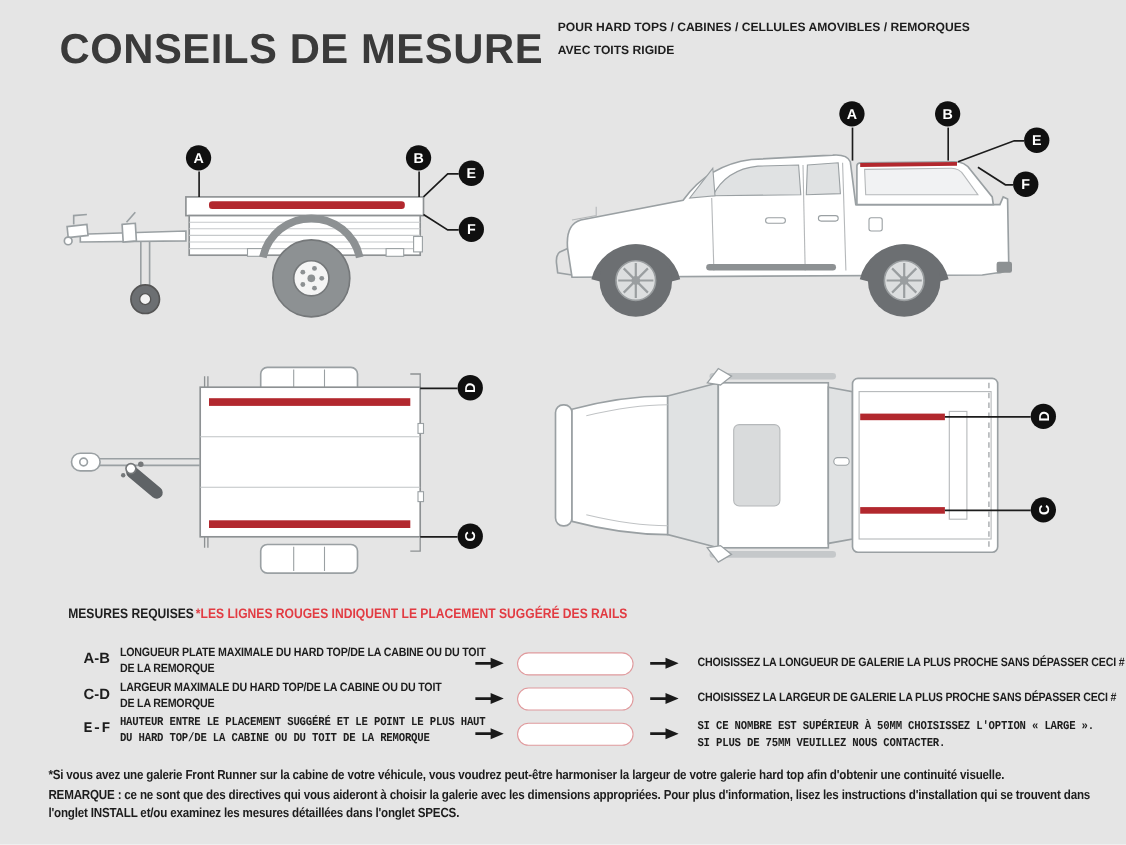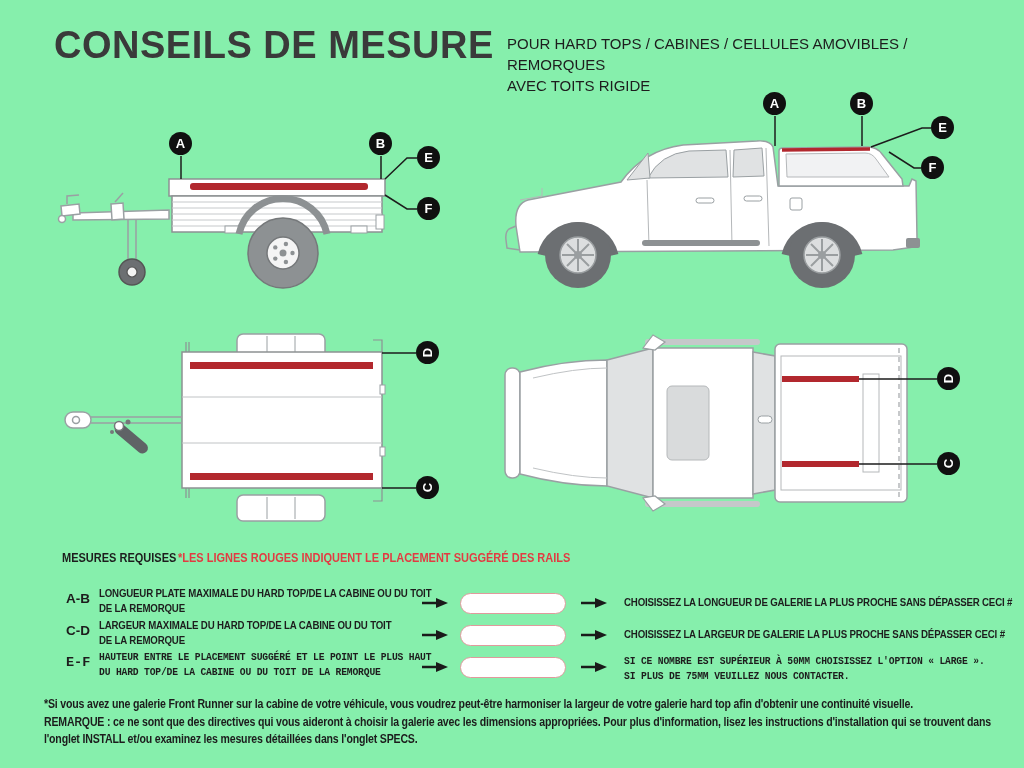--- a/index.html
+++ b/index.html
@@ -1,33 +1,33 @@
 <!DOCTYPE html>
 <html><head>
 <meta charset="utf-8">
 <style>
   html,body{margin:0;padding:0;background:#fff;}
-  .page{position:relative;width:1024px;height:768px;background:#86efac;overflow:hidden;
+  .page{position:relative;width:1024px;height:768px;background:#e5e5e5;overflow:hidden;
         font-family:"Liberation Sans","DejaVu Sans",sans-serif;color:#1d1d1d;}
   .title{position:absolute;left:54px;top:24px;margin:0;font-size:38px;font-weight:900;
          letter-spacing:.5px;color:#3a3a3a;white-space:nowrap;}
-  .subtitle{position:absolute;left:507px;top:33px;width:500px;font-size:15px;font-weight:400;
+  .subtitle{position:absolute;left:507px;top:15px;width:500px;font-size:11px;font-weight:700;
             line-height:21px;white-space:pre-line;color:#1d1d1d;}
   svg.diagram{position:absolute;}
   #d-trailer-side{left:55px;top:95px;}
   #d-truck-side{left:490px;top:90px;}
   #d-trailer-top{left:55px;top:325px;}
   #d-truck-top{left:495px;top:330px;}
   .badge{position:absolute;width:23px;height:23px;border-radius:50%;background:#101010;color:#fff;
          font-size:13px;font-weight:700;display:flex;align-items:center;justify-content:center;z-index:5;}
   .badge .rot{display:inline-block;transform:rotate(-90deg);}
   .cond{transform:scaleX(0.88);transform-origin:left top;}
   .m-heading{position:absolute;left:62px;top:551px;font-size:12.5px;font-weight:700;white-space:nowrap;}
   .m-note{position:absolute;left:178px;top:551px;font-size:12.5px;font-weight:700;color:#e23b42;white-space:nowrap;}
-  .m-row{position:absolute;left:4px;width:828px;height:34px;}
+  .m-row{position:absolute;left:14px;width:828px;height:34px;}
   .m-key{position:absolute;left:62px;top:5px;font-size:13.5px;font-weight:700;}
   .m-desc{position:absolute;left:95px;top:0;width:380px;font-size:11px;font-weight:700;
           line-height:14.5px;letter-spacing:-0.2px;white-space:pre-line;}
   .m-result{position:absolute;left:620px;top:9px;width:460px;font-size:11px;font-weight:700;
             line-height:14.5px;letter-spacing:-0.2px;white-space:pre-line;}
   .m-result.two-line{top:4px;}
   .arrow{position:absolute;top:11px;}
   .arrow.a1{left:418px;} .arrow.a2{left:577px;}
   .pill{position:absolute;left:456px;top:7px;width:104px;height:19px;border:1.5px solid #e09a9d;
         border-radius:11px;background:#fff;}

